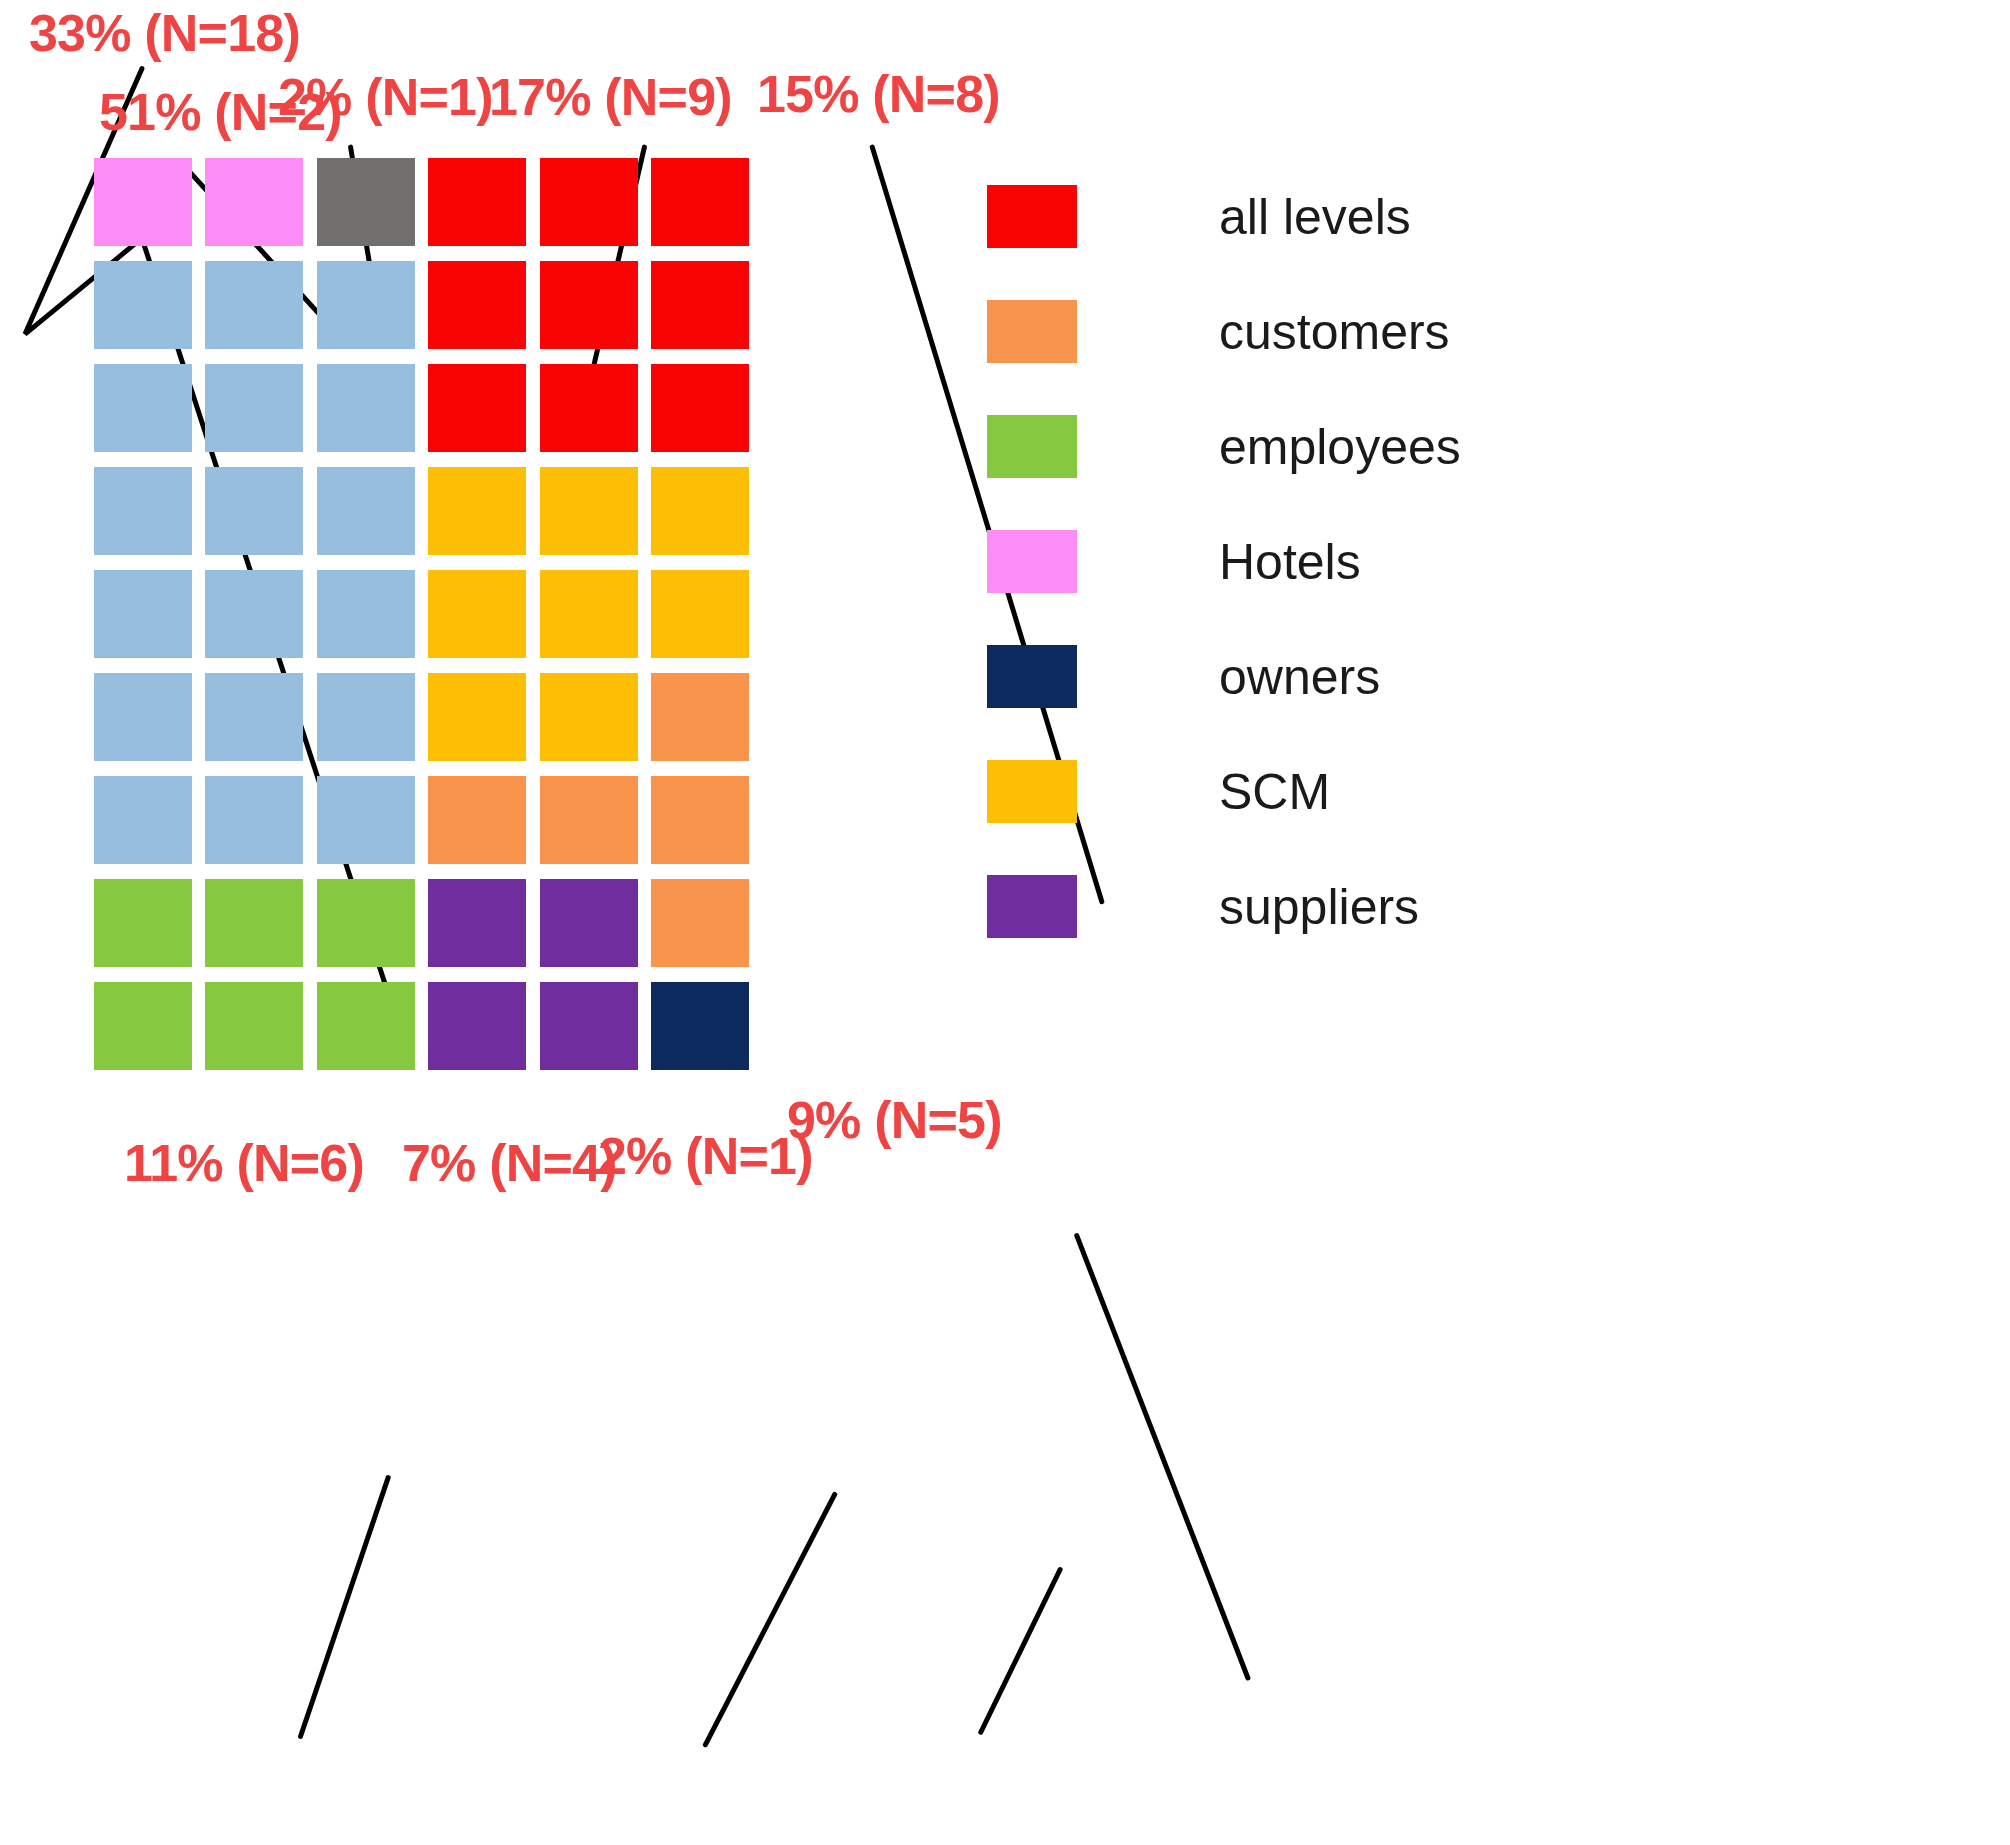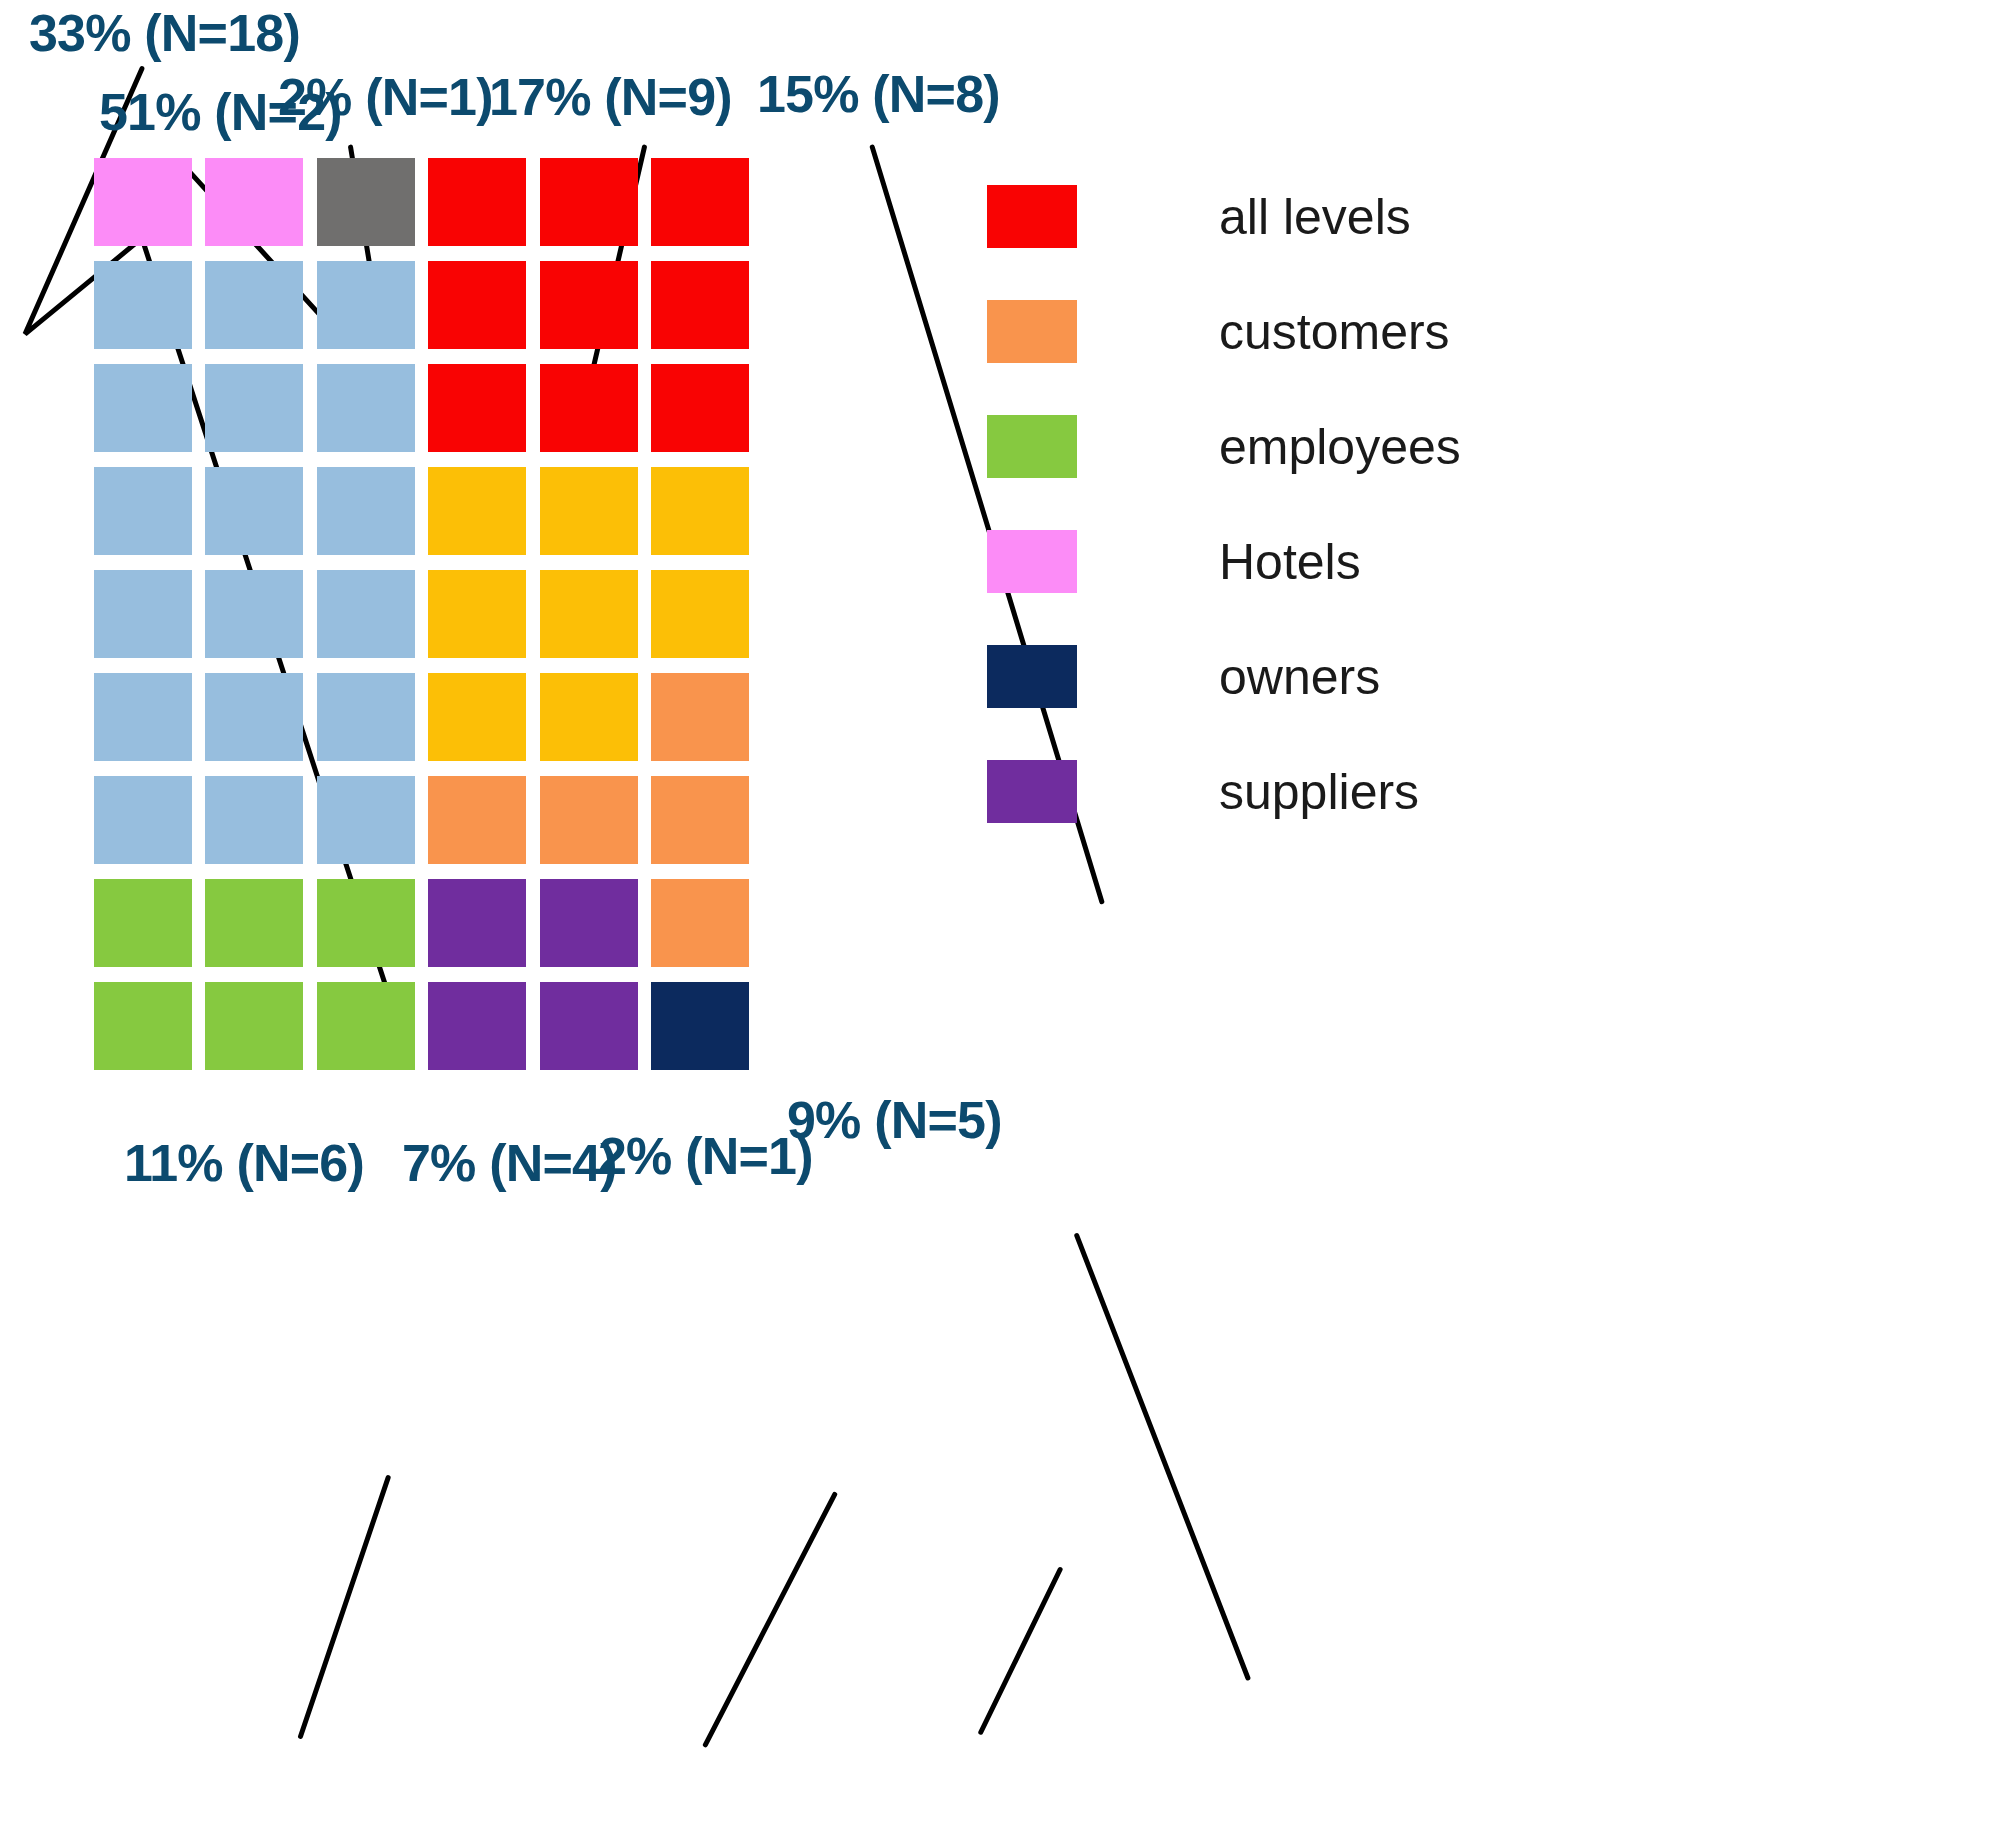--- a/index.html
+++ b/index.html
@@ -10,21 +10,21 @@
   }
   #root{position:absolute;inset:0;}
 
   
   .ann{
     position:absolute;
     font-family:"Liberation Sans", sans-serif;
     font-weight:bold;
     font-size:52px;
     line-height:1;
-    color:#0c4a6e;
+    color:#ef4444;
     white-space:nowrap;
     letter-spacing:-0.8px;
   }
 
   
   #leaders{position:absolute;left:0;top:0;width:2010px;height:1846px;pointer-events:none;}
 
   
   #waffle{
     position:absolute;
@@ -172,19 +172,23 @@
       </div>
       <div class="legend-row">
         <div class="swatch" style="background: rgb(252, 140, 247);"></div>
         <div class="legend-label">Hotels</div>
       </div>
       <div class="legend-row">
         <div class="swatch" style="background: rgb(12, 42, 94);"></div>
         <div class="legend-label">owners</div>
       </div>
       <div class="legend-row">
+        <div class="swatch" style="background: rgb(252, 191, 6);"></div>
+        <div class="legend-label">SCM</div>
+      </div>
+      <div class="legend-row">
         <div class="swatch" style="background: rgb(112, 45, 158);"></div>
         <div class="legend-label">suppliers</div>
       </div>
     </div>
 
 </div>
 
 
 </body></html>

